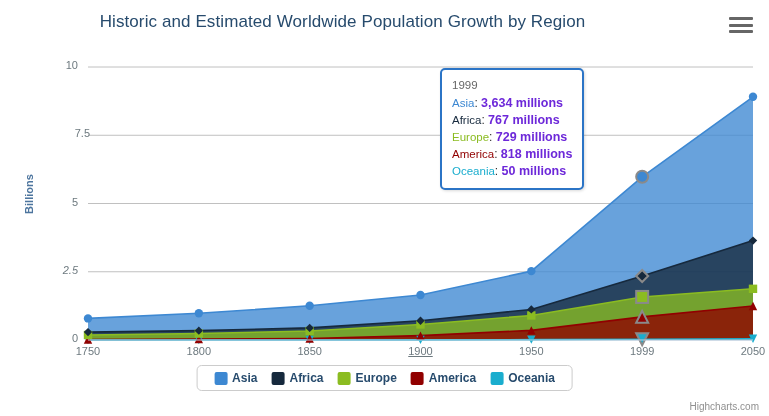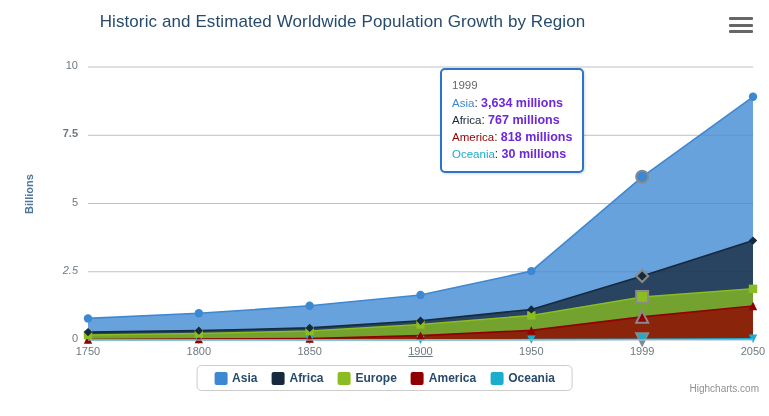--- a/index.html
+++ b/index.html
@@ -143,21 +143,21 @@
   .legend-label {
     font-size: 12px;
     color: #274b6d;
     font-weight: bold;
     font-family: "Liberation Sans", sans-serif;
   }
   
   .credits {
     position: absolute;
     right: 10px;
-    bottom: 22px;
+    bottom: 4px;
     font-size: 10px;
     color: #909090;
     font-family: "Liberation Sans", sans-serif;
     cursor: pointer;
     text-align: right;
   }
 </style>
 </head>
 <body>
 
@@ -228,41 +228,42 @@
         <circle cx="642.1666666666666" cy="176.8006" r="6" fill="#3d88d2" stroke="#8a8a8a" stroke-width="2"></circle>
         <circle cx="753" cy="96.78430000000003" r="4.2" fill="#3d88d2" stroke="#3d88d2" stroke-width="0"></circle>
       </g>
     <line id="axis-line" stroke="#c0d0e0" stroke-width="1" x1="88" x2="753" y1="340" y2="340"></line>
   </svg>
 
   <div id="y-ticks">
       <div class="ytick" style="left: 34px; top: 332px;">0</div>
       <div class="ytick" style="left: 34px; top: 263.75px; font-style: italic;">2.5</div>
       <div class="ytick" style="left: 34px; top: 195.5px;">5</div>
-      <div class="ytick" style="left: 34px; top: 127.25px; font-weight: bold;">7.5</div>
+      <div class="ytick" style="left: 46px; top: 127.25px;">7.5</div>
       <div class="ytick" style="left: 34px; top: 59px;">10</div>
     </div>
   <div id="x-ticks">
       <div class="xtick" style="left: 58px; top: 345px;">1750</div>
       <div class="xtick" style="left: 168.833px; top: 345px;">1800</div>
       <div class="xtick" style="left: 279.667px; top: 345px;">1850</div>
       <div class="xtick" style="left: 390.5px; top: 345px; text-decoration: underline;">1900</div>
       <div class="xtick" style="left: 501.333px; top: 345px;">1950</div>
       <div class="xtick" style="left: 612.167px; top: 345px;">1999</div>
       <div class="xtick" style="left: 723px; top: 345px;">2050</div>
     </div>
   <div class="yaxis-title">Billions</div>
 
   <div class="tooltip">
     <div class="tooltip-header">1999</div>
     <div id="tooltip-rows">
         <div class="tt-row"><span class="tt-name" style="color: rgb(61, 136, 210);">Asia</span><span style="color: rgb(51, 51, 51);">: </span><span class="tt-val">3,634 millions</span></div>
         <div class="tt-row"><span class="tt-name" style="color: rgb(22, 41, 61);">Africa</span><span style="color: rgb(51, 51, 51);">: </span><span class="tt-val">767 millions</span></div>
+        <div class="tt-row"><span class="tt-name" style="color: rgb(139, 188, 33);">Europe</span><span style="color: rgb(51, 51, 51);">: </span><span class="tt-val">729 millions</span></div>
         <div class="tt-row"><span class="tt-name" style="color: rgb(145, 0, 0);">America</span><span style="color: rgb(51, 51, 51);">: </span><span class="tt-val">818 millions</span></div>
-        <div class="tt-row"><span class="tt-name" style="color: rgb(26, 173, 206);">Oceania</span><span style="color: rgb(51, 51, 51);">: </span><span class="tt-val">30 millions</span></div>
+        <div class="tt-row"><span class="tt-name" style="color: rgb(26, 173, 206);">Oceania</span><span style="color: rgb(51, 51, 51);">: </span><span class="tt-val">50 millions</span></div>
       </div>
   </div>
 
   <div class="legend">
     <div id="legend-items" style="display:flex;align-items:center;">
         <div class="legend-item">
           <span class="legend-swatch" style="background: rgb(61, 136, 210);"></span>
           <span class="legend-label">Asia</span>
         </div>
         <div class="legend-item">

